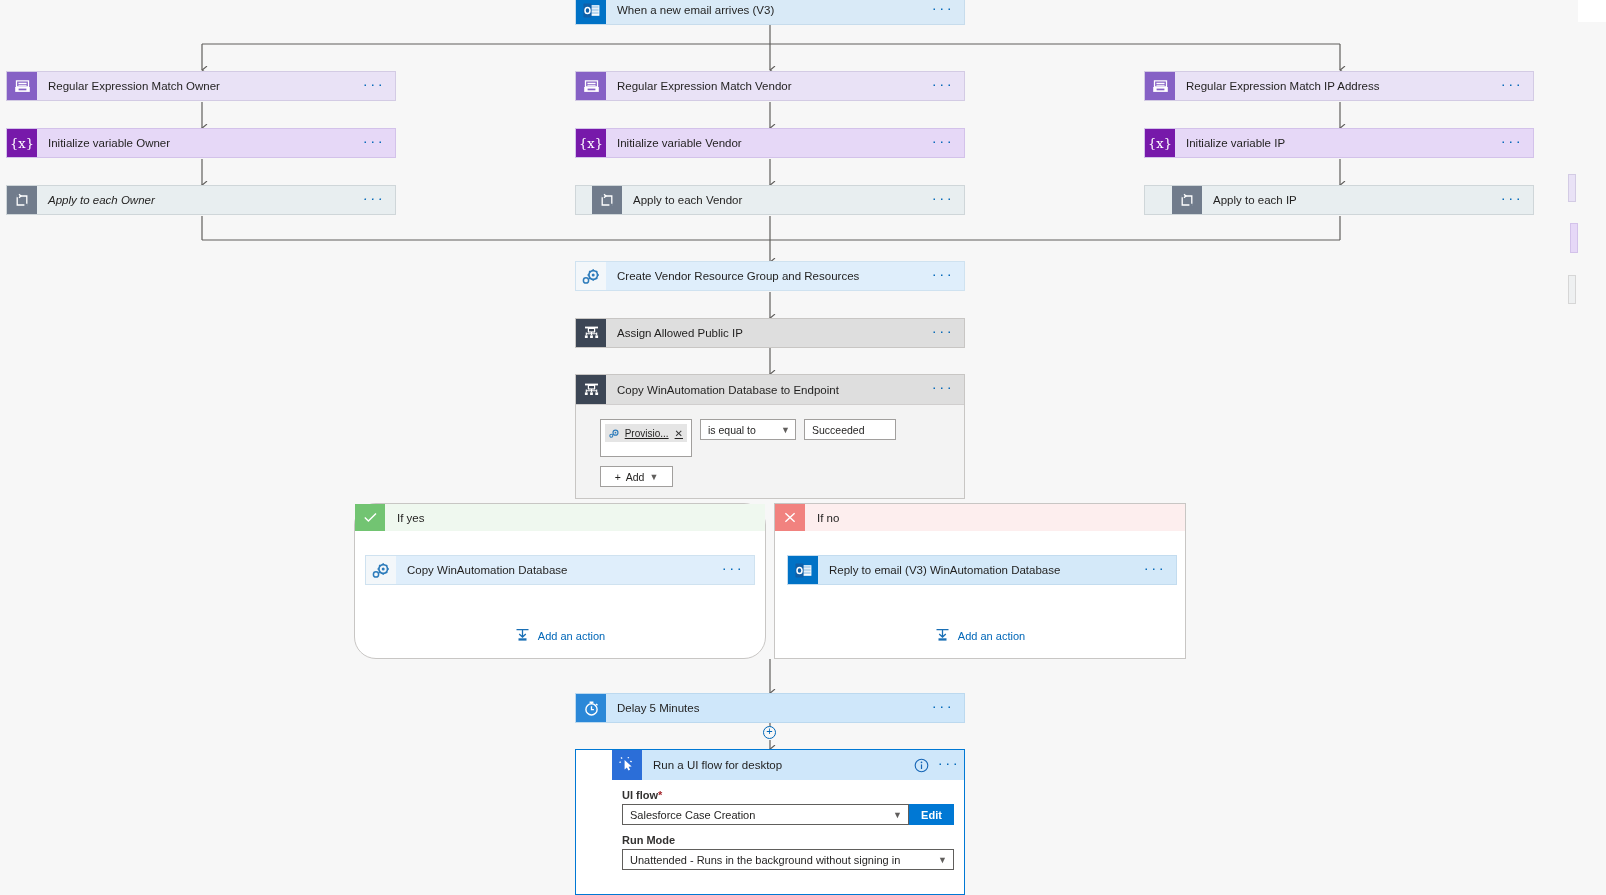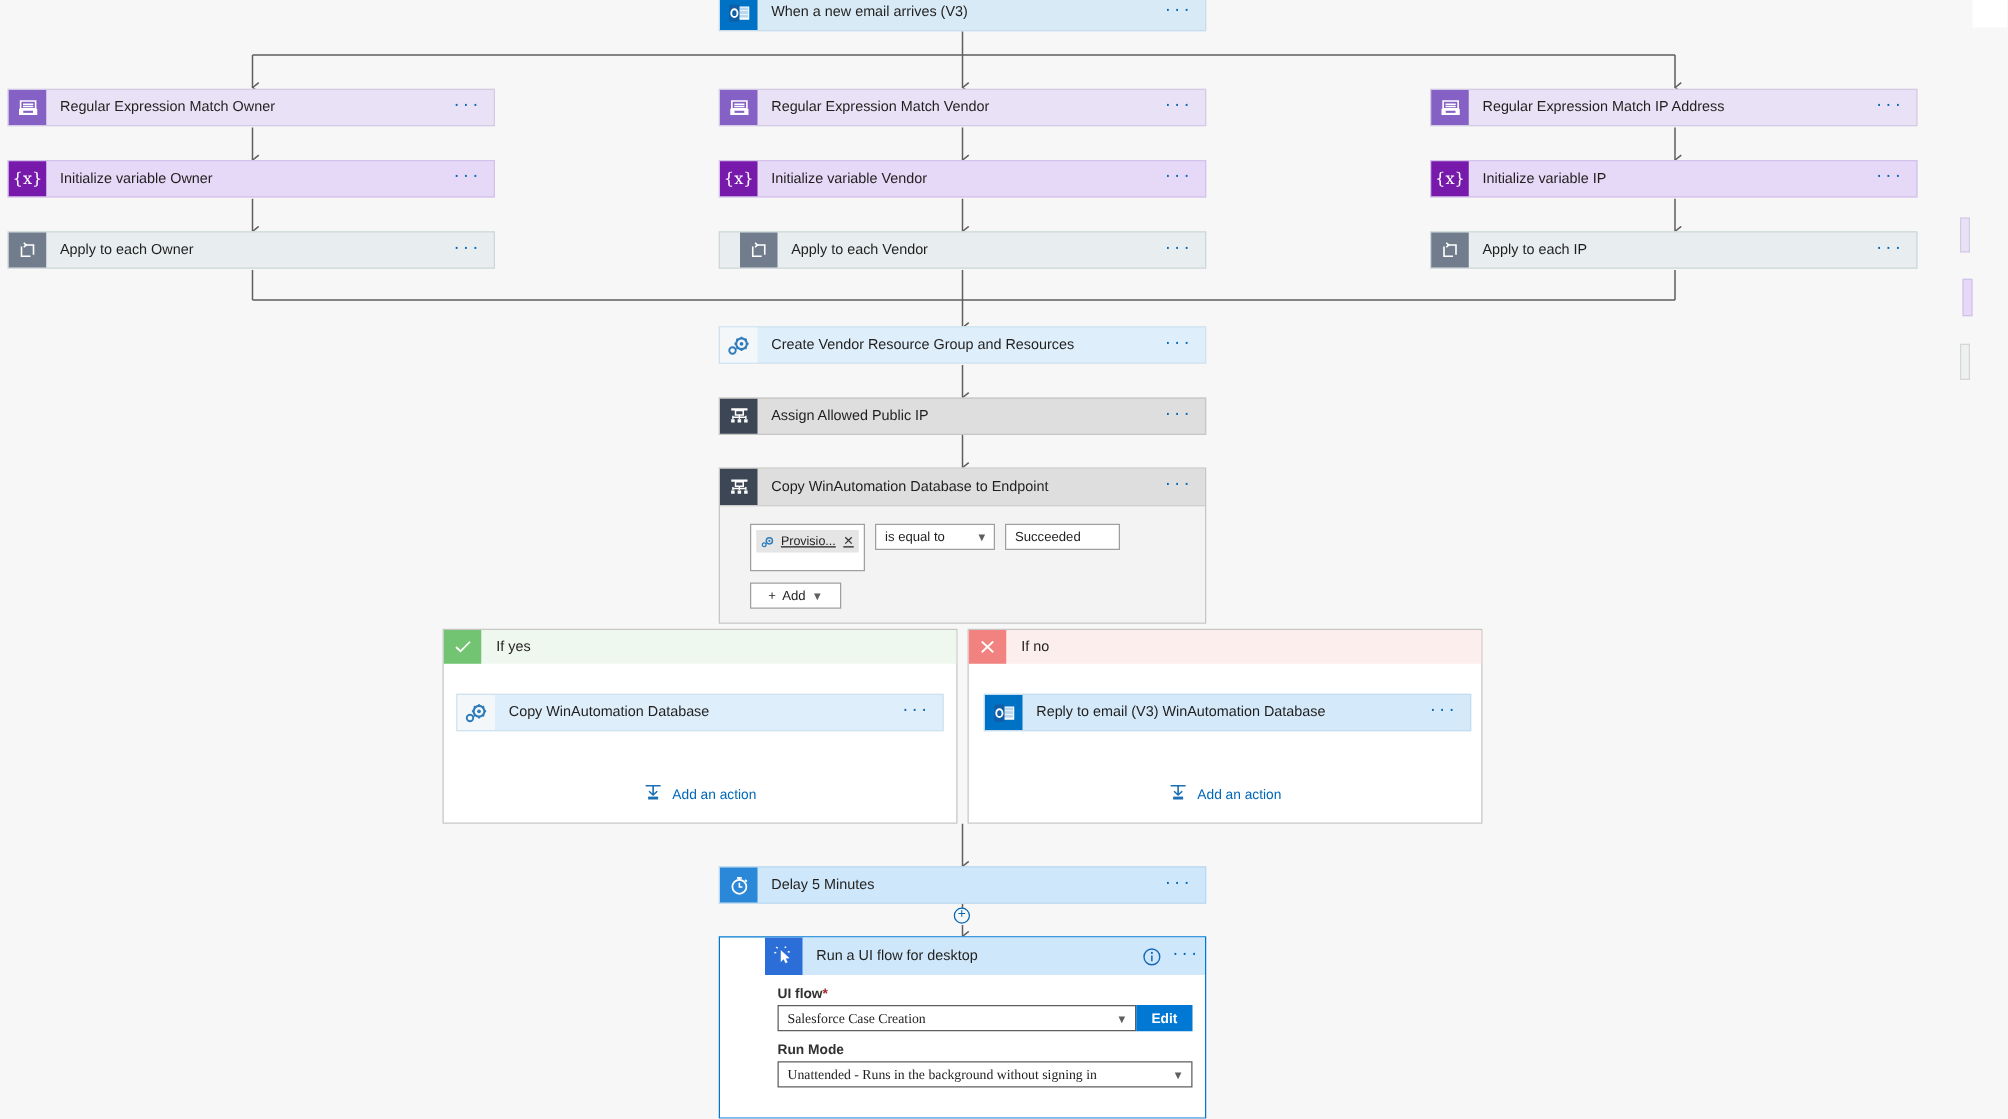--- a/index.html
+++ b/index.html
@@ -162,21 +162,21 @@
     letter-spacing:2.5px; line-height:6px; padding-bottom:5px; cursor:pointer;}
   #uiflow-body { padding: 9px 10px 0 10px; }
   .fld-lbl { font-size: 11px; font-weight: bold; color: #323130;
     margin-bottom: 3px; }
   .fld-lbl .req { color: #a4262c; font-weight: bold; }
   .fld-row { display: flex; align-items: stretch; margin-bottom: 9px; }
   .fld-input {
     flex: 1 1 auto; height: 21px;
     border: 1px solid #605e5c; background: #fff;
     display: flex; align-items: center; justify-content: space-between;
-    padding: 0 6px 0 7px; font-size: 11px; color: #201f1e; font-family: Liberation Serif, serif;
+    padding: 0 6px 0 7px; font-size: 11px; color: #201f1e;
   }
   .fld-input.wide { width: 100%; }
   .edit-btn {
     width: 45px; min-width: 45px; height: 21px;
     background: #0078d4; color: #fff; font-size: 11px; font-weight: bold;
     display: flex; align-items: center; justify-content: center;
     cursor: pointer; border: none;
   }
   .chev { color: #605e5c; font-size: 9px; }
   
@@ -269,21 +269,21 @@
   <div class="card c-varinit" style="left:6px; top:128px; width:390px;">
     <div class="ico">
       <svg width="22" height="16" viewBox="0 0 22 16">
         <text x="11" y="12.5" font-family="DejaVu Serif, serif" font-size="13" fill="#fff" text-anchor="middle">{x}</text>
       </svg>
     </div>
     <div class="ttl">Initialize variable Owner</div>
     <div class="ell">···</div>
   </div>
 
-  <div class="card c-loop" style="left:6px; top:185px; width:390px;">
+  <div class="card c-loop" style="left:6px; top:185px; width:390px;font-style:italic;">
     <div class="ico">
       <svg width="16" height="15" viewBox="0 0 16 15">
         <path d="M3.2,3.0 h9.6 v9.0 h-9.6 z" fill="none" stroke="#fff" stroke-width="1.3"></path>
         <path d="M2.2,3.0 h3.4 M10.4,12.0 h3.4" stroke="#717c8c" stroke-width="2.4"></path>
         <path d="M5.0,1.2 L7.0,3.0 L5.0,4.8" fill="none" stroke="#fff" stroke-width="1.3"></path>
       </svg>
     </div>
     <div class="ttl">Apply to each Owner</div>
     <div class="ell">···</div>
   </div>
@@ -339,21 +339,21 @@
   <div class="card c-varinit" style="left:1144px; top:128px; width:390px;">
     <div class="ico">
       <svg width="22" height="16" viewBox="0 0 22 16">
         <text x="11" y="12.5" font-family="DejaVu Serif, serif" font-size="13" fill="#fff" text-anchor="middle">{x}</text>
       </svg>
     </div>
     <div class="ttl">Initialize variable IP</div>
     <div class="ell">···</div>
   </div>
 
-  <div class="card c-loop" style="left:1144px; top:185px; width:390px;">
+  <div class="card c-loop" style="left:1144px; top:185px; width:390px;padding-left:27px;">
     <div class="ico">
       <svg width="16" height="15" viewBox="0 0 16 15">
         <path d="M3.2,3.0 h9.6 v9.0 h-9.6 z" fill="none" stroke="#fff" stroke-width="1.3"></path>
         <path d="M2.2,3.0 h3.4 M10.4,12.0 h3.4" stroke="#717c8c" stroke-width="2.4"></path>
         <path d="M5.0,1.2 L7.0,3.0 L5.0,4.8" fill="none" stroke="#fff" stroke-width="1.3"></path>
       </svg>
     </div>
     <div class="ttl">Apply to each IP</div>
     <div class="ell">···</div>
   </div>
@@ -430,21 +430,21 @@
         </div>
       </div>
       <div class="add-btn">
         <span>+</span>
         <span>Add</span>
         <span class="chev">▼</span>
       </div>
     </div>
   </div>
 
-  <div class="branch b-yes" style="left:354px; top:503px; width:412px; height:156px;">
+  <div class="branch b-yes" style="left:354px; top:503px; width:412px; height:156px;border-radius:22px;">
     <div class="branch-head">
       <div class="bico">
         <svg width="15" height="13" viewBox="0 0 15 13">
           <path d="M1.8,6.6 L5.4,10.0 L13.0,2.4" fill="none" stroke="#fff" stroke-width="1.4"></path>
         </svg>
       </div>
       <div class="blbl">If yes</div>
     </div>
     <div class="card c-inner-script" style="left:10px; top:51px; width:390px;">
       <div class="ico">

